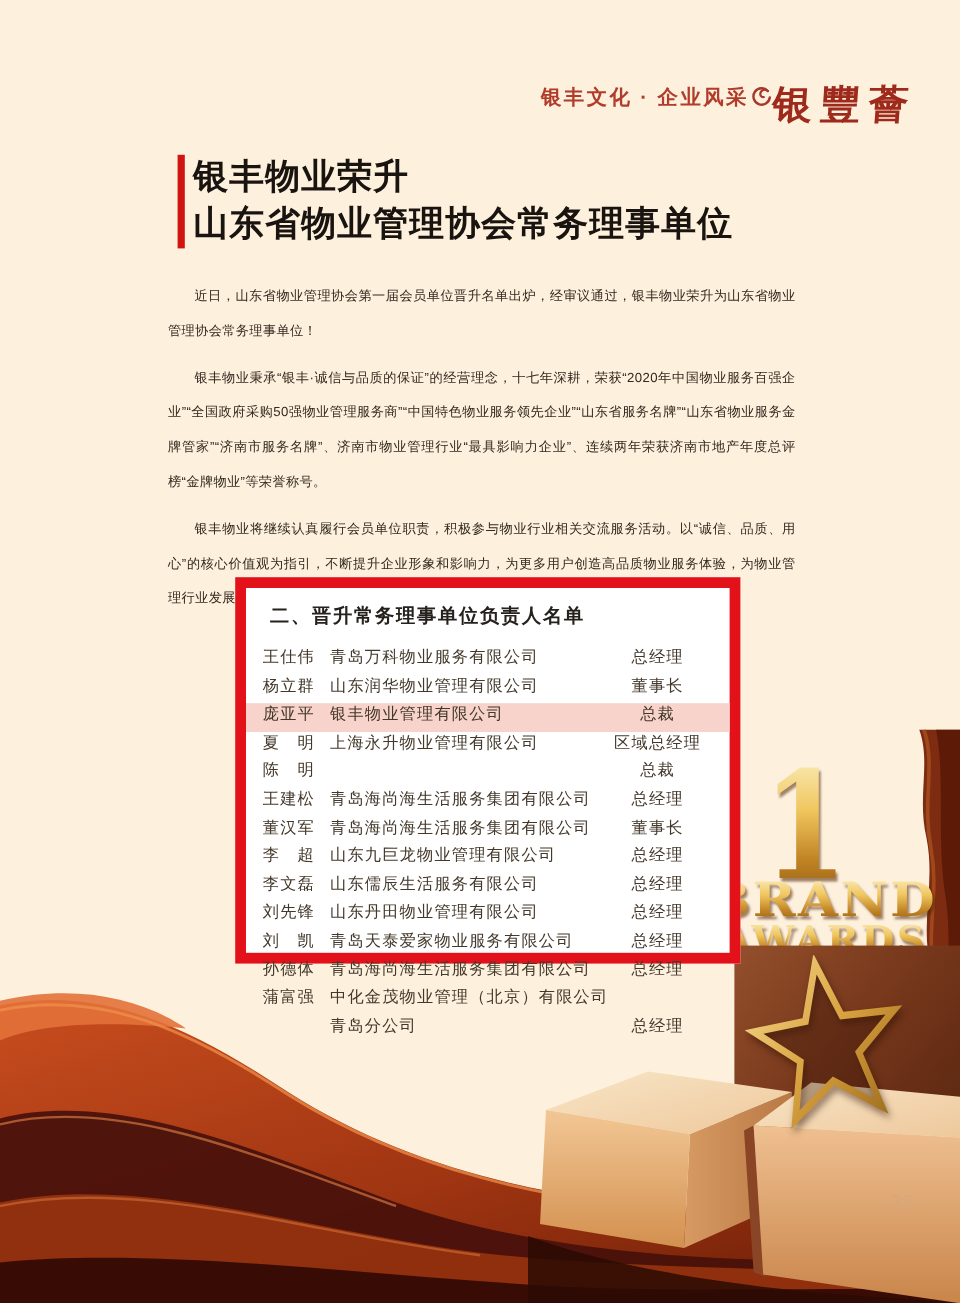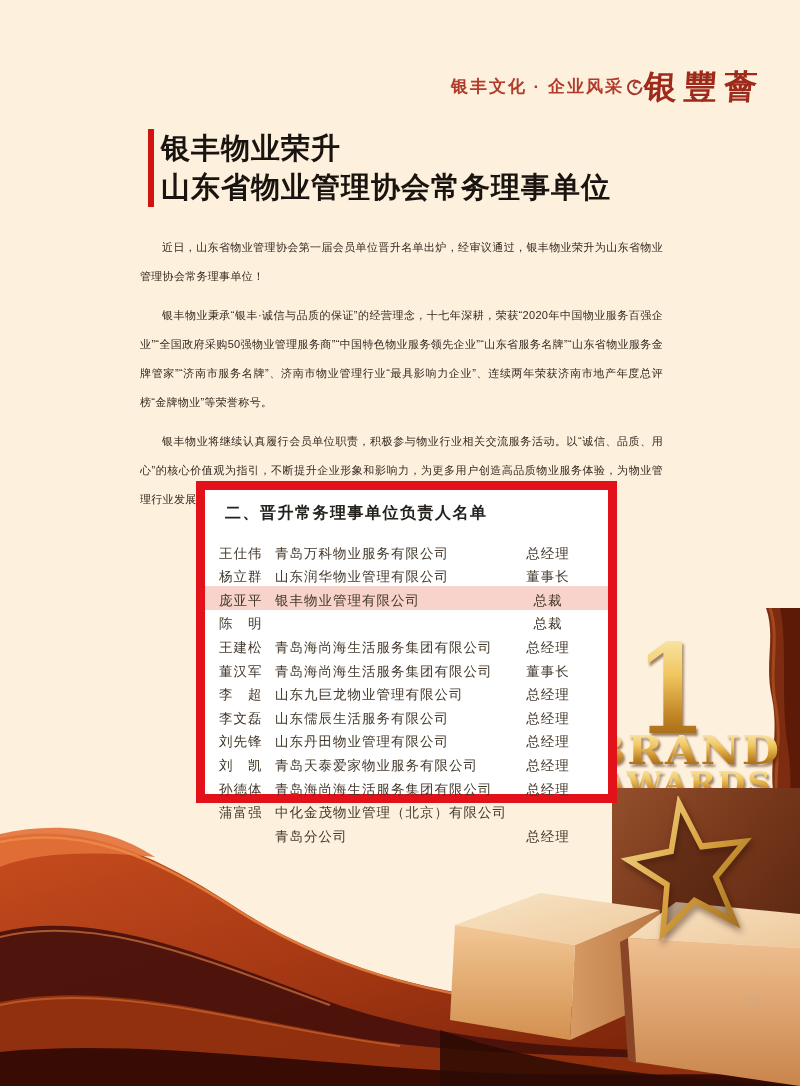--- a/index.html
+++ b/index.html
@@ -4,21 +4,21 @@
 <style>
   html,body{margin:0;padding:0;}
   .page{
     position:relative; width:800px; height:1086px; overflow:hidden;
     background:var(--page_bg,#fdf0dd);
     font-family:"Liberation Sans",sans-serif;
   }
   
   .header{
     position:absolute; top:70px; right:36px;
-    display:flex; align-items:center; z-index:4;
+    display:flex; align-items:flex-start; z-index:4;
   }
   .section-label{
     color:var(--header_red,#b23c2b); font-size:17px; font-weight:600;
     letter-spacing:2px;
   }
   .logo-script{
     font-family:"DejaVu Serif",serif; font-weight:bold; font-size:33px;
     color:var(--logo_red,#9e2a1c); letter-spacing:7px; line-height:1;
     transform:skewX(-4deg);
   }
@@ -45,21 +45,21 @@
     position:absolute; left:196px; top:481px; width:421px; height:322px;
     box-sizing:border-box; border:9px solid var(--box_red,#e31119);
     background:#ffffff; z-index:5;
   }
   .roster-heading{
     margin:13px 20px 0 20px; font-size:16px; font-weight:bold;
     color:#25211d; letter-spacing:1.5px;
   }
   .roster-body{ margin-top:15px; }
   .roster-row{
-    display:flex; align-items:flex-end; height:23.6px;
+    display:flex; align-items:flex-start; height:23.6px;
     padding:0 16px 0 14px;
     font-family:"DejaVu Serif",serif; font-size:13.5px; color:#43382b;
     letter-spacing:1px; white-space:nowrap;
   }
   .roster-row.hl{ background:var(--highlight_pink,#f8d3cb); }
   .cell-name{ flex:0 0 56px; }
   .cell-company{ flex:0 0 auto; }
   .cell-title{ flex:0 1 88px; min-width:max-content; margin-left:auto; text-align:center; }
   
   .scene{ position:absolute; inset:0; z-index:1; }
@@ -205,20 +205,25 @@
           <span class="cell-name">杨立群</span>
           <span class="cell-company">山东润华物业管理有限公司</span>
           <span class="cell-title">董事长</span>
         </div>
         <div class="roster-row hl">
           <span class="cell-name">庞亚平</span>
           <span class="cell-company">银丰物业管理有限公司</span>
           <span class="cell-title">总裁</span>
         </div>
         <div class="roster-row">
+          <span class="cell-name">夏　明</span>
+          <span class="cell-company">上海永升物业管理有限公司</span>
+          <span class="cell-title">区域总经理</span>
+        </div>
+        <div class="roster-row">
           <span class="cell-name">陈　明</span>
           <span class="cell-title">总裁</span>
         </div>
         <div class="roster-row">
           <span class="cell-name">王建松</span>
           <span class="cell-company">青岛海尚海生活服务集团有限公司</span>
           <span class="cell-title">总经理</span>
         </div>
         <div class="roster-row">
           <span class="cell-name">董汉军</span>

